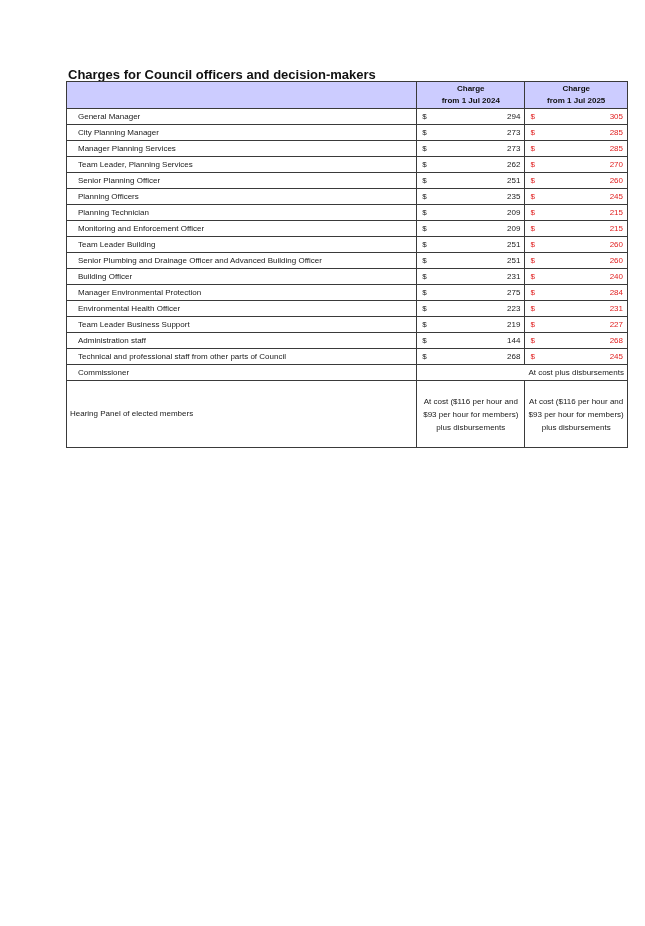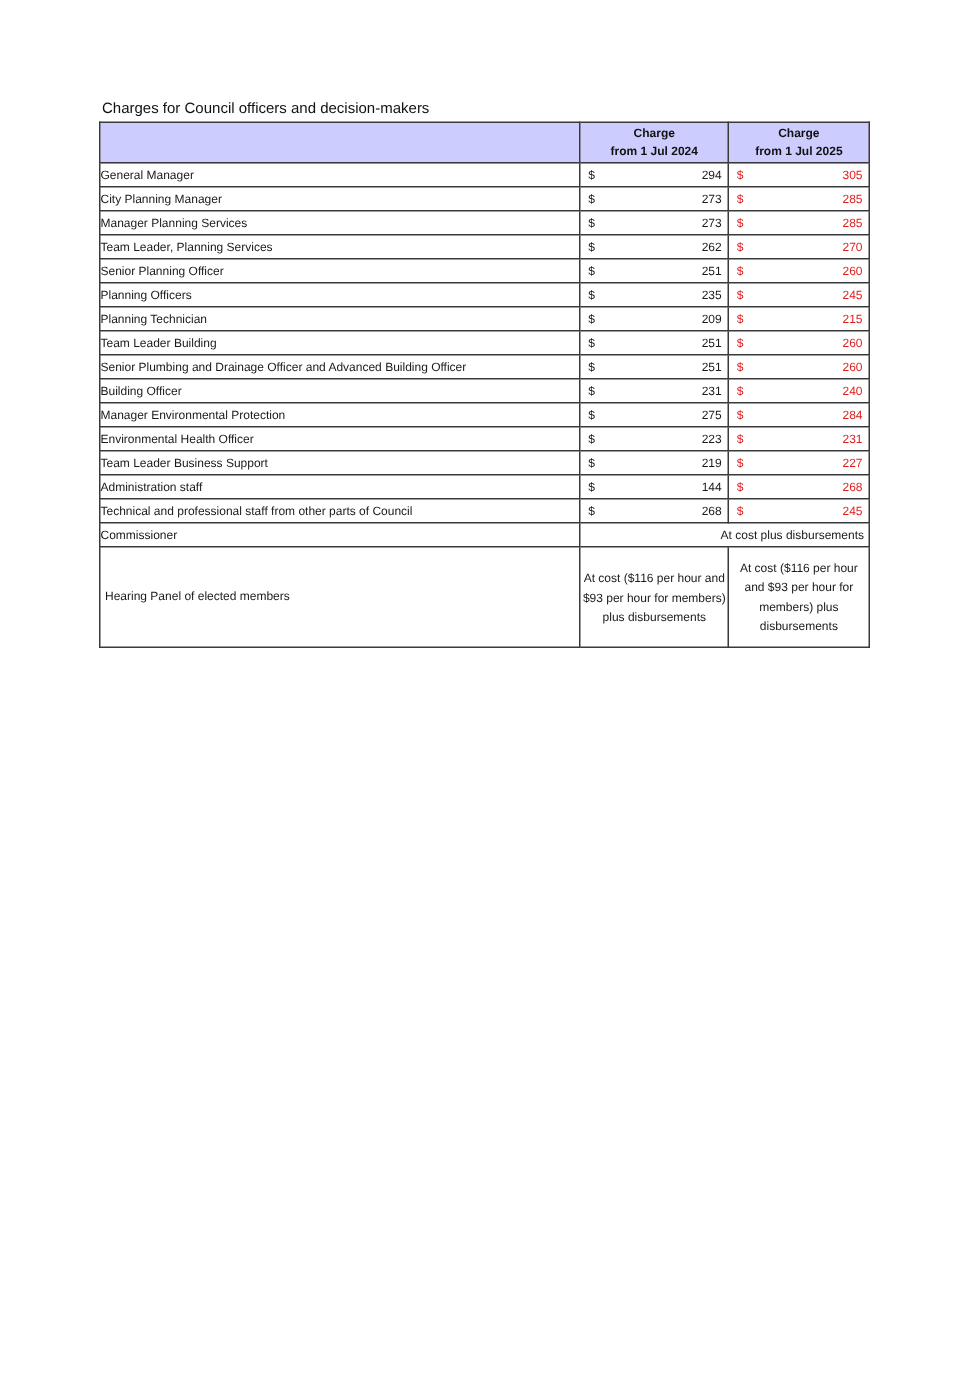--- a/index.html
+++ b/index.html
@@ -11,29 +11,29 @@
       width: 645px;
       height: 926px;
       position: relative;
       font-family: "Liberation Sans", sans-serif;
       color: #1a1a1a;
     }
     .page-title {
       position: absolute;
       left: 68px;
       top: 67px;
-      font-size: 10px;
-      font-weight: normal;
+      font-size: 13px;
+      font-weight: bold;
       color: #111;
     }
     table.charges {
       position: absolute;
       left: 66px;
       top: 81px;
-      width: 514px;
+      width: 562px;
       border-collapse: collapse;
       font-size: 8px;
       table-layout: fixed;
     }
     table.charges td, table.charges th {
       border: 1px solid #3a3a3a;
       padding: 0 3px;
       line-height: 12px;
     }
     table.charges {
@@ -53,21 +53,21 @@
       text-align: left;
       line-height: 13px;
       padding: 1px 2px;
       height: 26px;
       border-bottom: 1.5px solid #222;
     }
     .data-row td {
       height: 15px;
     }
     .data-row td.role {
-      padding-left: 0;
+      padding-left: 11px;
     }
     .money {
       display: flex;
       justify-content: space-between;
       align-items: center;
     }
     .money .sym { padding-left: 2px; }
     .money .val { padding-right: 1px; text-align: right; }
     td.new { color: #e02020; }
     td.old { color: #1a1a1a; }
@@ -214,20 +214,35 @@
       </div>
     </td>
     <td class="new">
       <div class="money">
         <span class="sym">$</span>
         <span class="val">215</span>
       </div>
     </td>
   </tr>
 
+  <tr class="data-row">
+    <td class="role">Monitoring and Enforcement Officer</td>
+    <td class="old">
+      <div class="money">
+        <span class="sym">$</span>
+        <span class="val">209</span>
+      </div>
+    </td>
+    <td class="new">
+      <div class="money">
+        <span class="sym">$</span>
+        <span class="val">215</span>
+      </div>
+    </td>
+  </tr>
 
   <tr class="data-row">
     <td class="role">Team Leader Building</td>
     <td class="old">
       <div class="money">
         <span class="sym">$</span>
         <span class="val">251</span>
       </div>
     </td>
     <td class="new">

